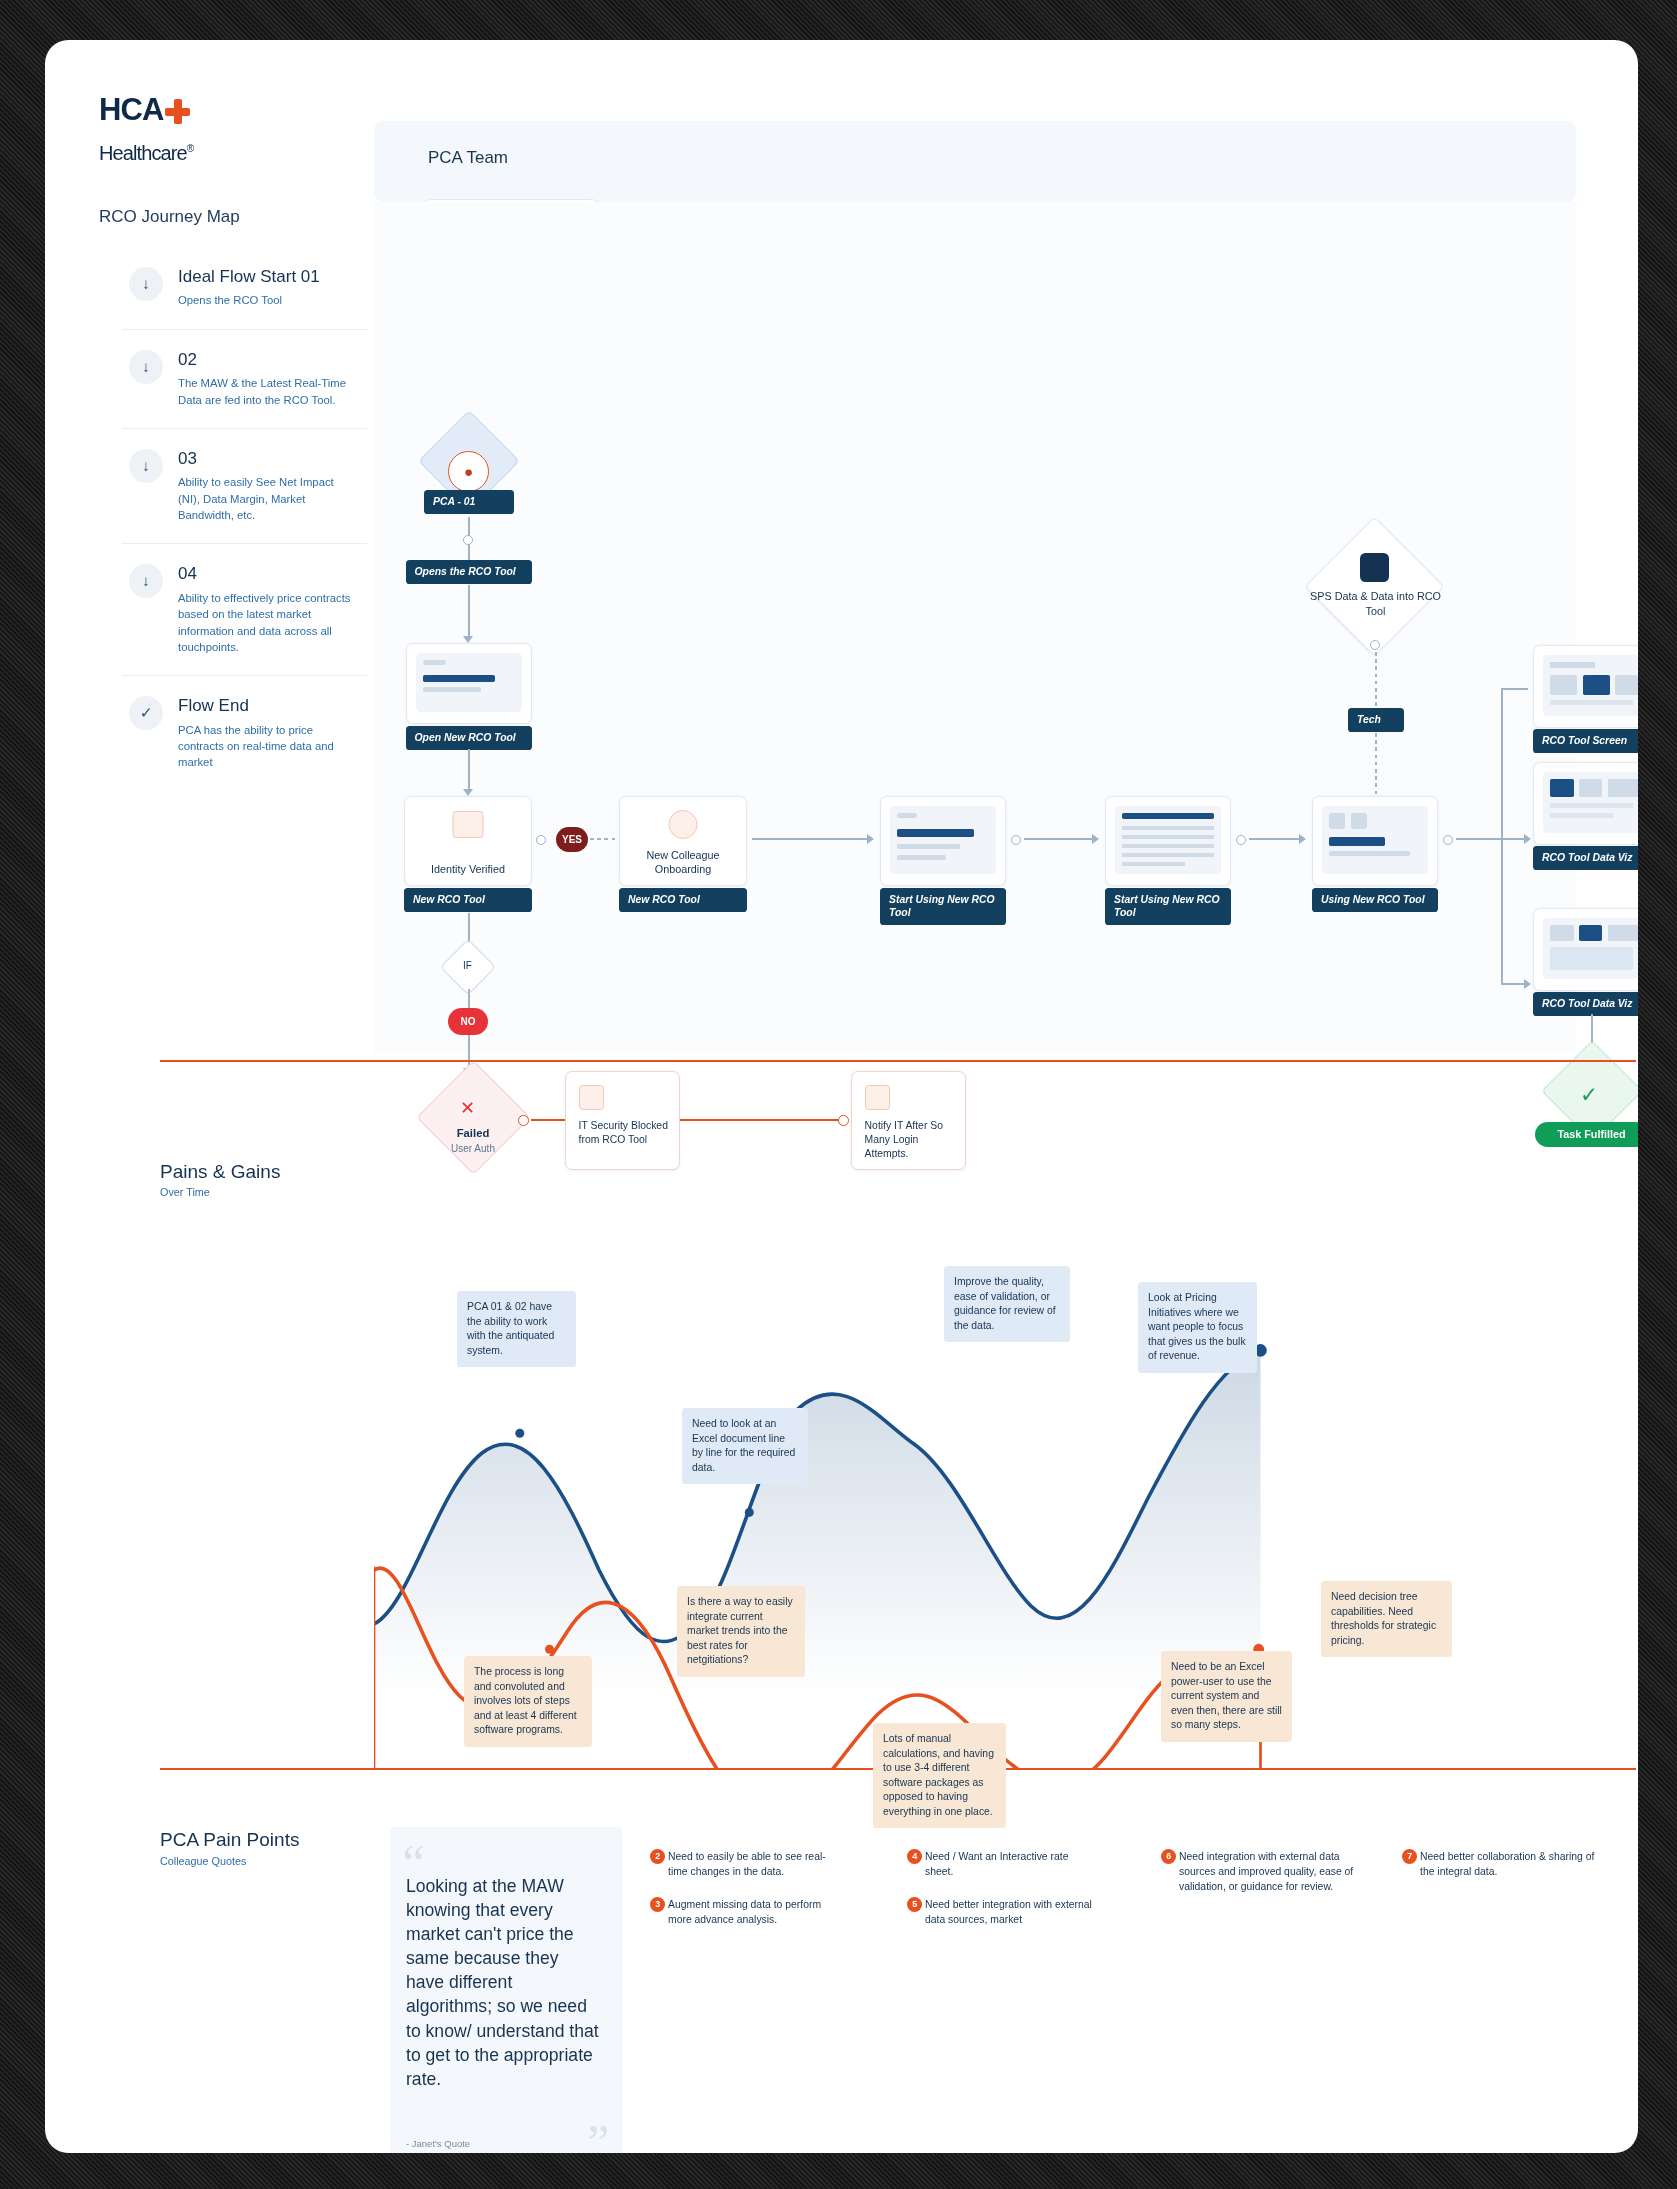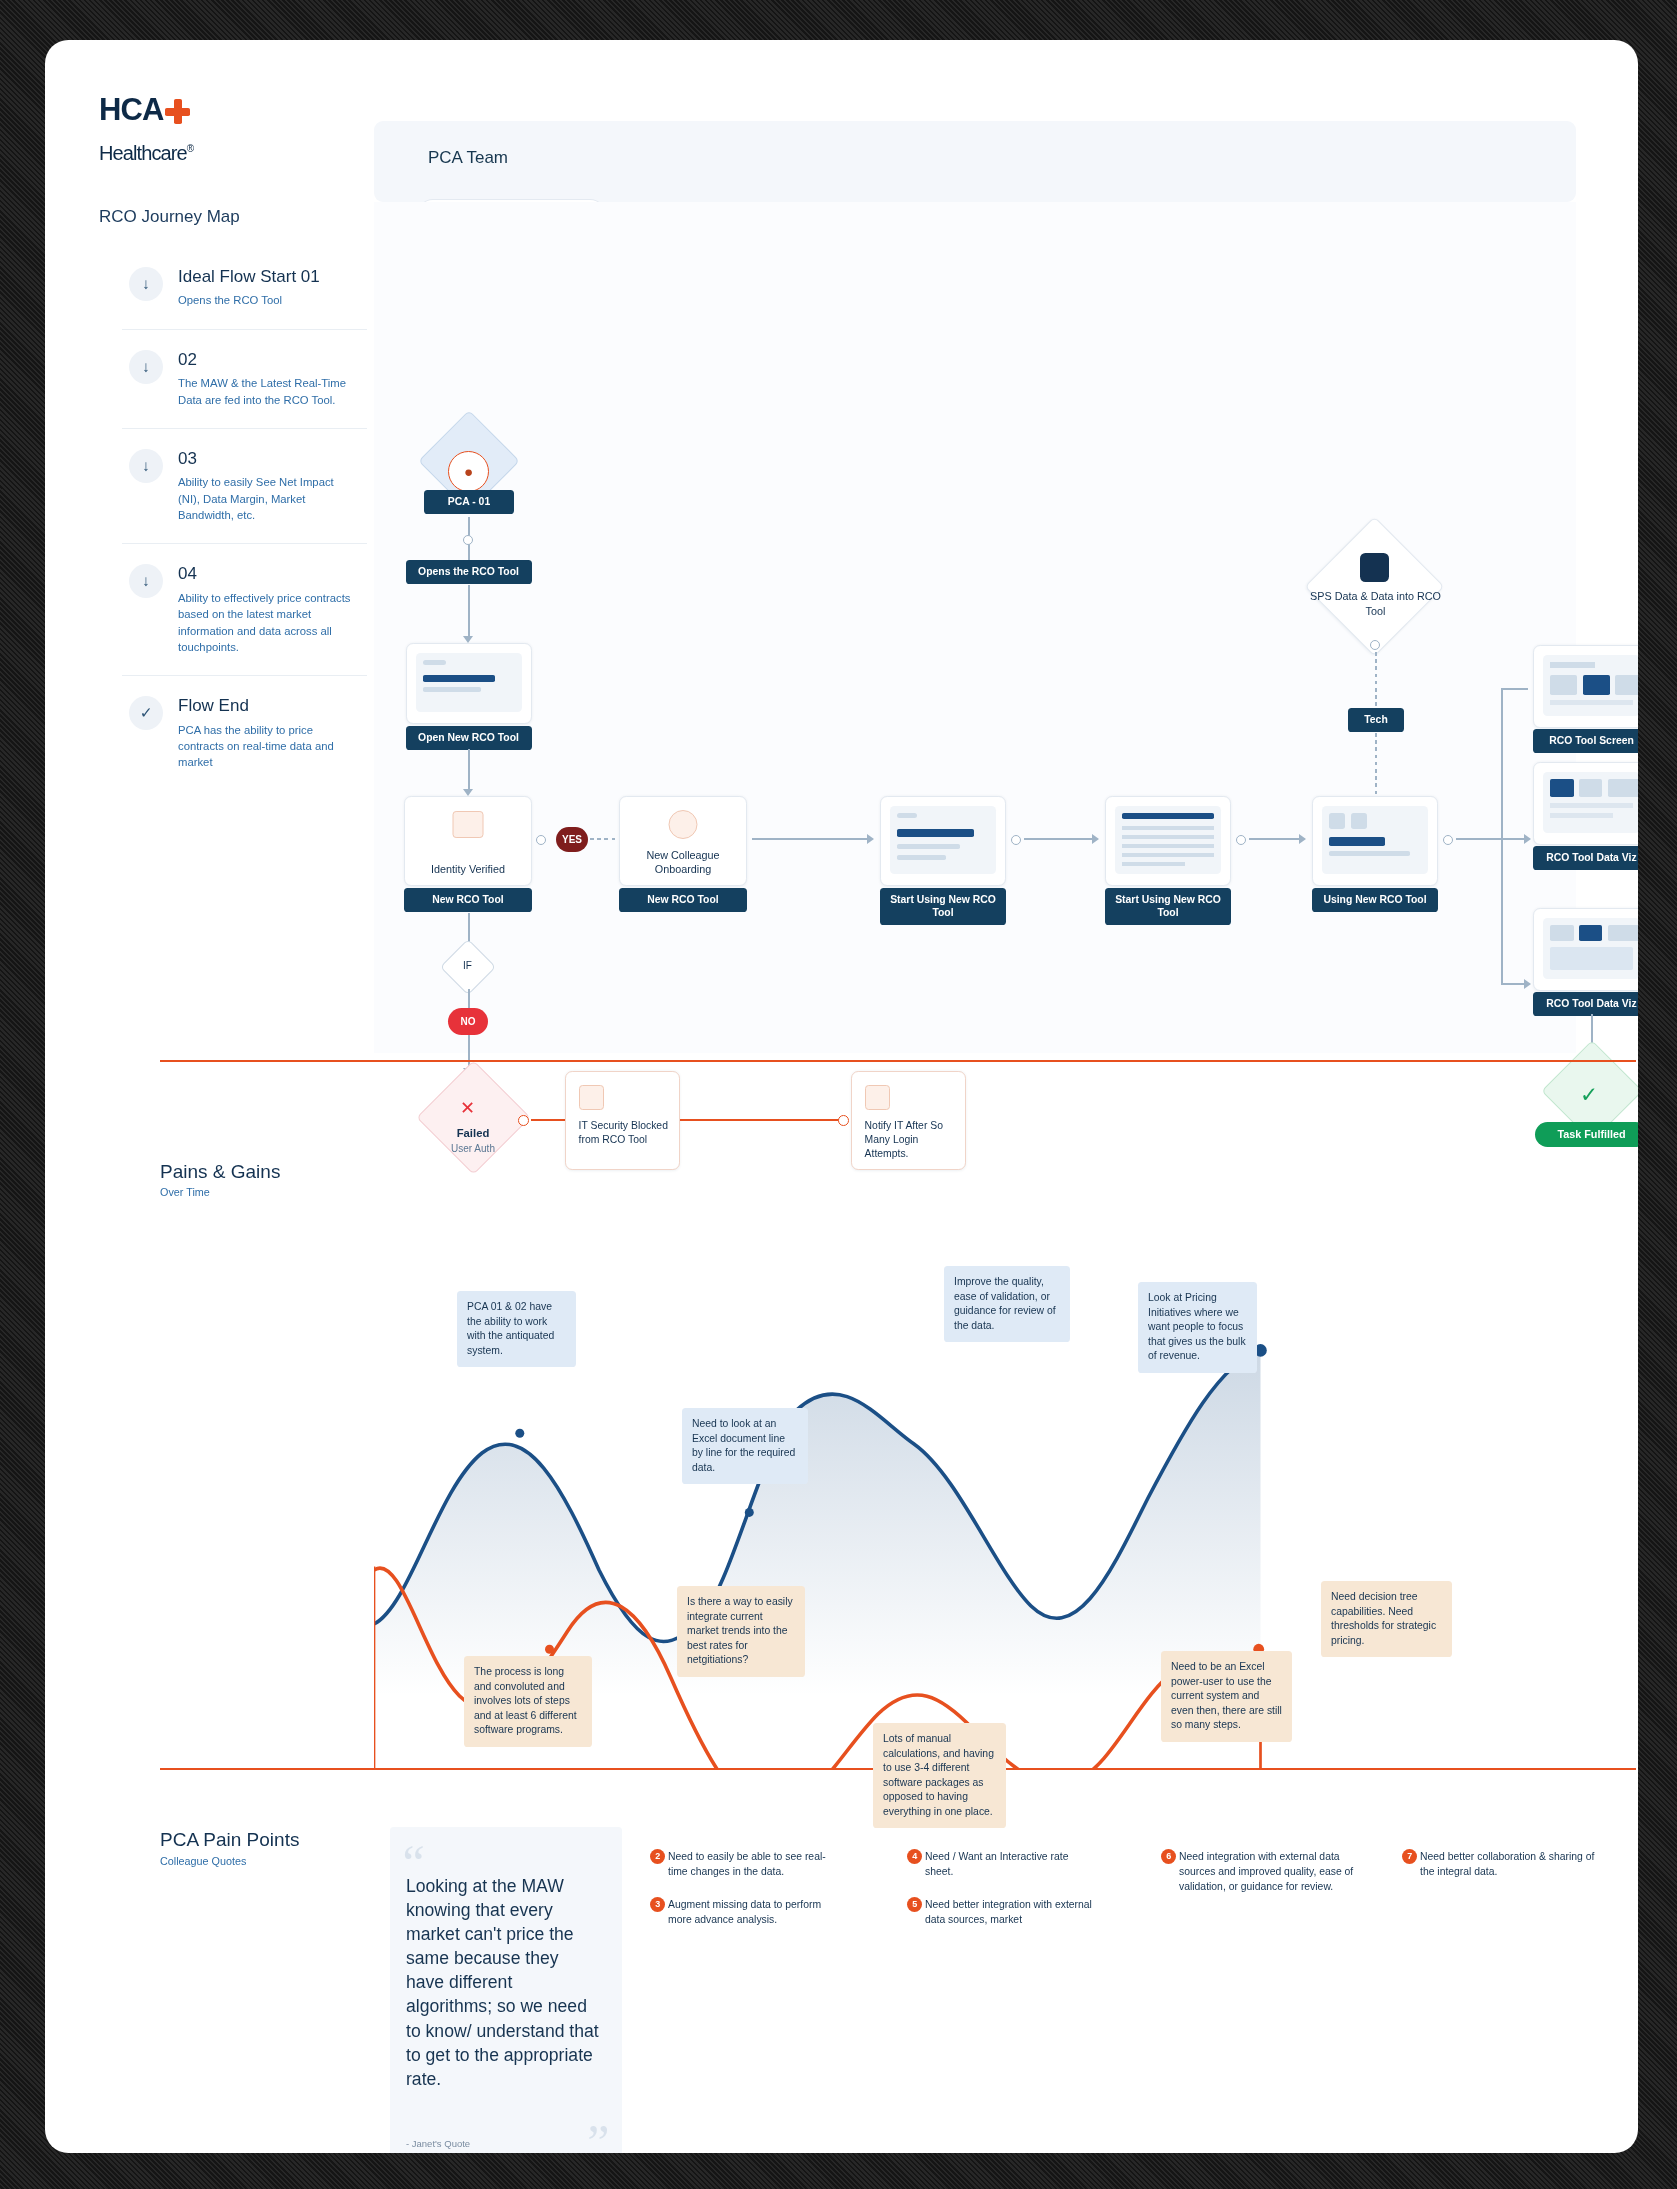--- a/index.html
+++ b/index.html
@@ -66,21 +66,21 @@
   
   .flow{
     position:absolute; left:329px; top:162px; width:1202px; height:851px;
     background:#fbfcfe;
   }
   .sect-divider{ position:absolute; left:115px; width:1476px; height:1.8px; background:#e7501f; }
 
   
   .tag{
     position:absolute; background:#14405f; color:#fff; font-size:10.4px; font-weight:bold;
-    border-radius:3.6px; padding:5.4px 9px; text-align:center; line-height:1.25;
+    border-radius:3.6px; padding:5.4px 9px; line-height:1.25;font-style:italic;
   }
   .card{
     position:absolute; background:#ffffff; border:0.9px solid #e3e9f0; border-radius:7.2px;
     box-shadow:0 0.9px 2.7px rgba(20,50,80,.07);
   }
   .card-lbl{ position:absolute; left:0; right:0; bottom:9px; text-align:center; font-size:10.8px; color:#143251; line-height:1.3; padding:0 7.2px;}
   .thumb{ position:absolute; left:9px; top:9px; right:9px; height:63px; background:#f1f5f9; border-radius:4.5px; }
   .diamond{ position:absolute; transform:rotate(45deg); border-radius:5.4px; }
   .conn{ position:absolute; background:#9fb3c6; }
   .dot{ position:absolute; width:10px;height:10px;border-radius:50%;background:#fff;border:1.8px solid #9fb3c6;}
@@ -368,21 +368,21 @@
       <circle cx="600" cy="790" r="5" fill="#e7501f"></circle>
       <circle cx="775" cy="792" r="5" fill="#e7501f"></circle>
       <circle cx="983" cy="648" r="6" fill="#e7501f"></circle>
     </svg>
 
     <div class="note blue" style="left:83px; top:225px; width:119px;">PCA 01 &amp; 02 have the ability to work with the antiquated system.</div>
     <div class="note blue" style="left:308px; top:342px; width:126px;">Need to look at an Excel document line by line for the required data.</div>
     <div class="note blue" style="left:570px; top:200px; width:126px;">Improve the quality, ease of validation, or guidance for review of the data.</div>
     <div class="note blue" style="left:764px; top:216px; width:119px;">Look at Pricing Initiatives where we want people to focus that gives us the bulk of revenue.</div>
 
-    <div class="note tan" style="left:90px; top:590px; width:128px;">The process is long and convoluted and involves lots of steps and at least 6 different software programs.</div>
+    <div class="note tan" style="left:90px; top:590px; width:128px;">The process is long and convoluted and involves lots of steps and at least 4 different software programs.</div>
     <div class="note tan" style="left:303px; top:520px; width:128px;">Is there a way to easily integrate current market trends into the best rates for netgitiations?</div>
     <div class="note tan" style="left:499px; top:657px; width:133px;">Lots of manual calculations, and having to use 3-4 different software packages as opposed to having everything in one place.</div>
     <div class="note tan" style="left:787px; top:585px; width:131px;">Need to be an Excel power-user to use the current system and even then, there are still so many steps.</div>
     <div class="note tan" style="left:947px; top:515px; width:131px;">Need decision tree capabilities. Need thresholds for strategic pricing.</div>
   </div>
 
   <div class="qp-title">PCA Pain Points</div>
   <div class="qp-sub">Colleague Quotes</div>
 
   <div class="quote-num" style="left:345px; top:1787px;">1</div>

